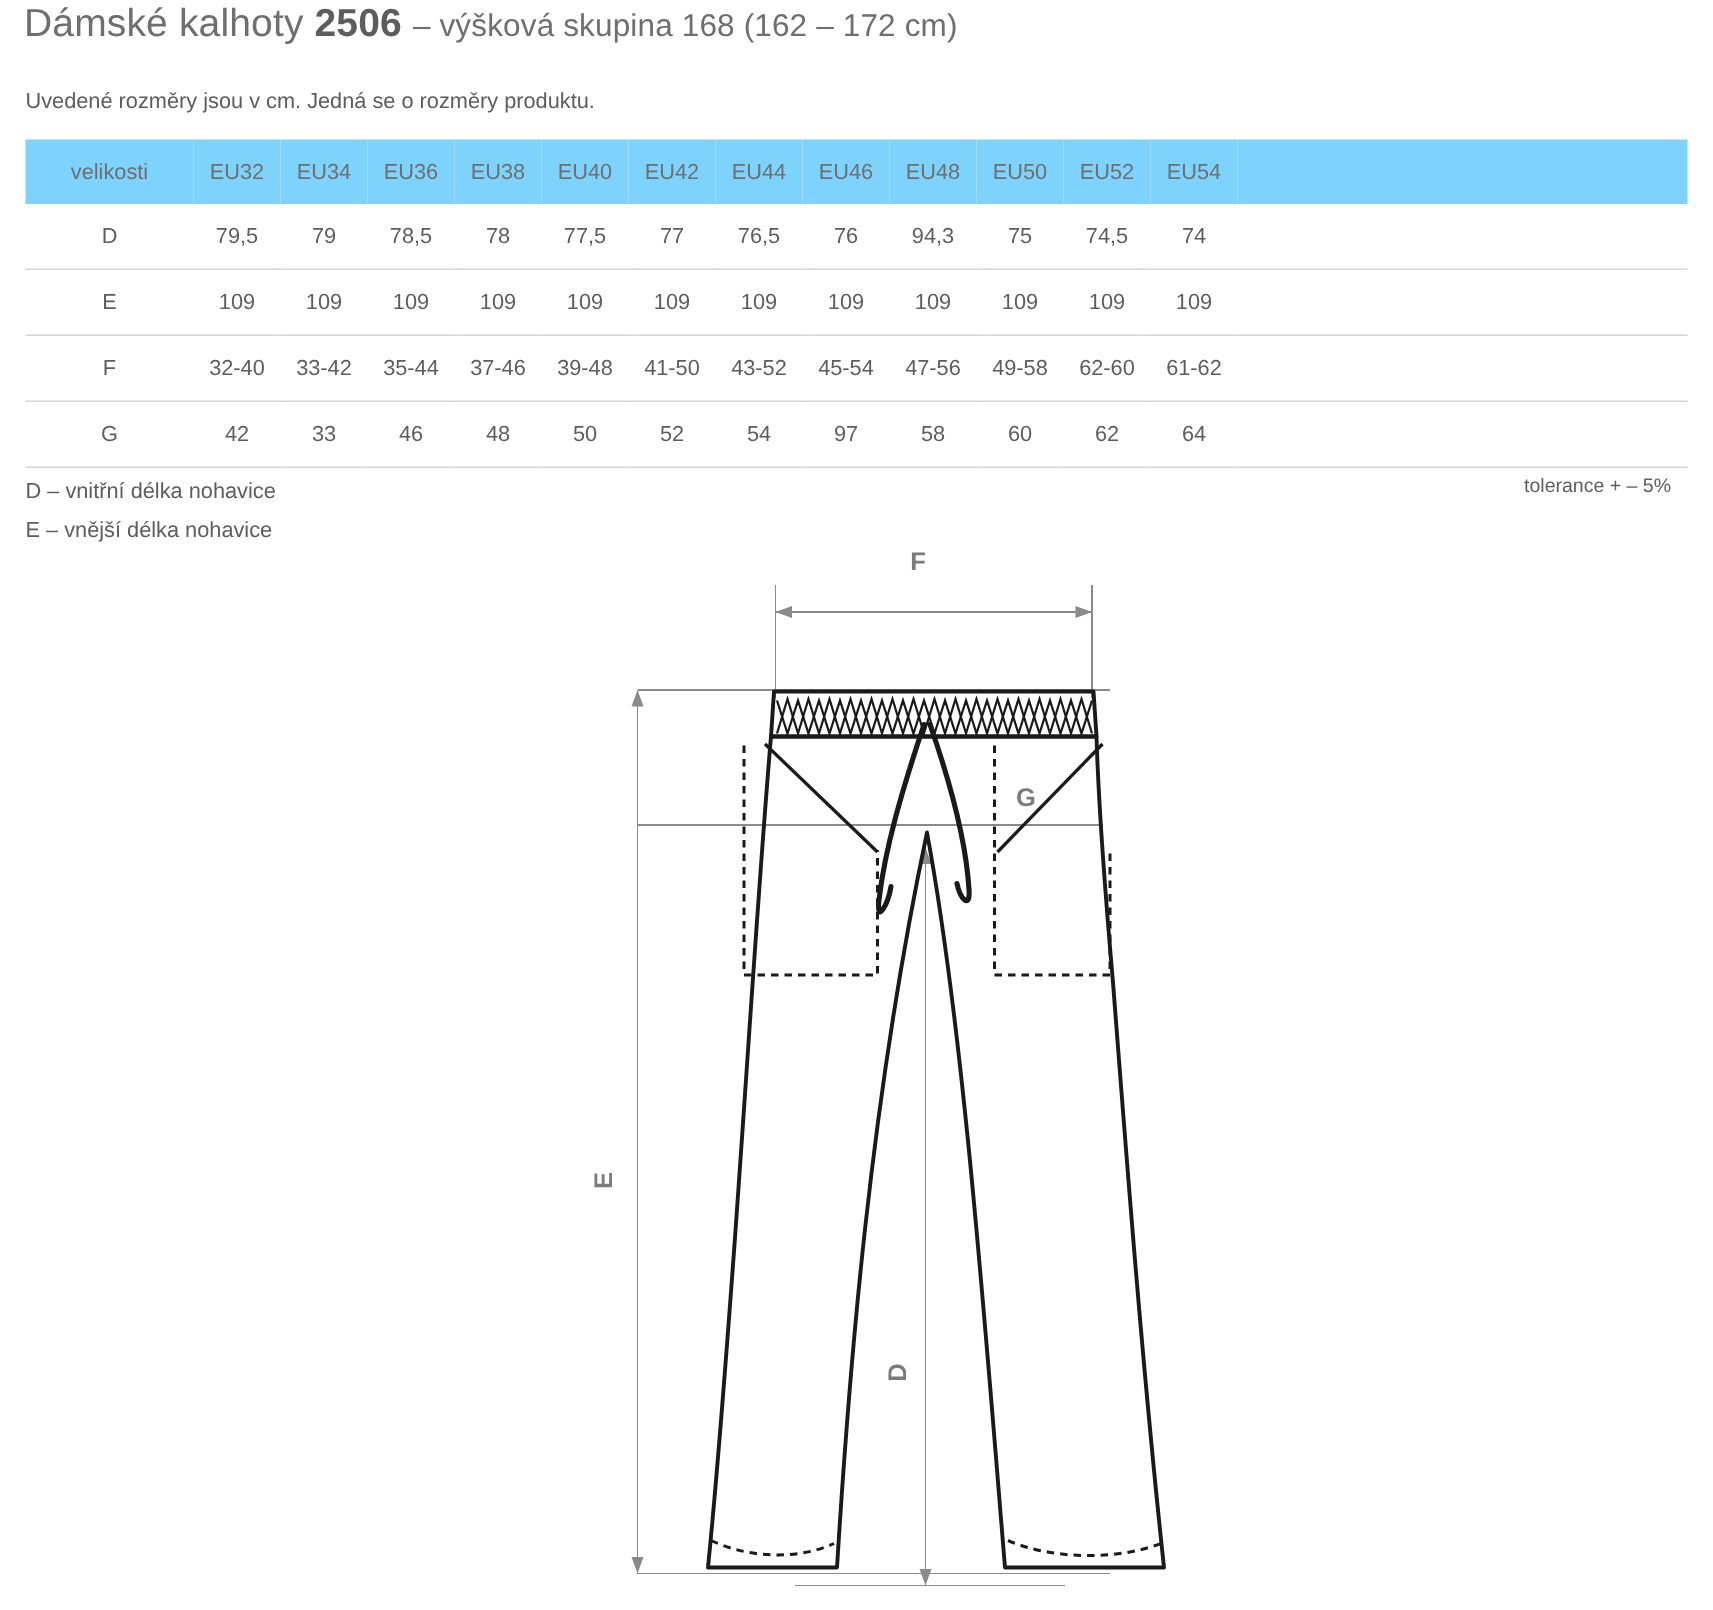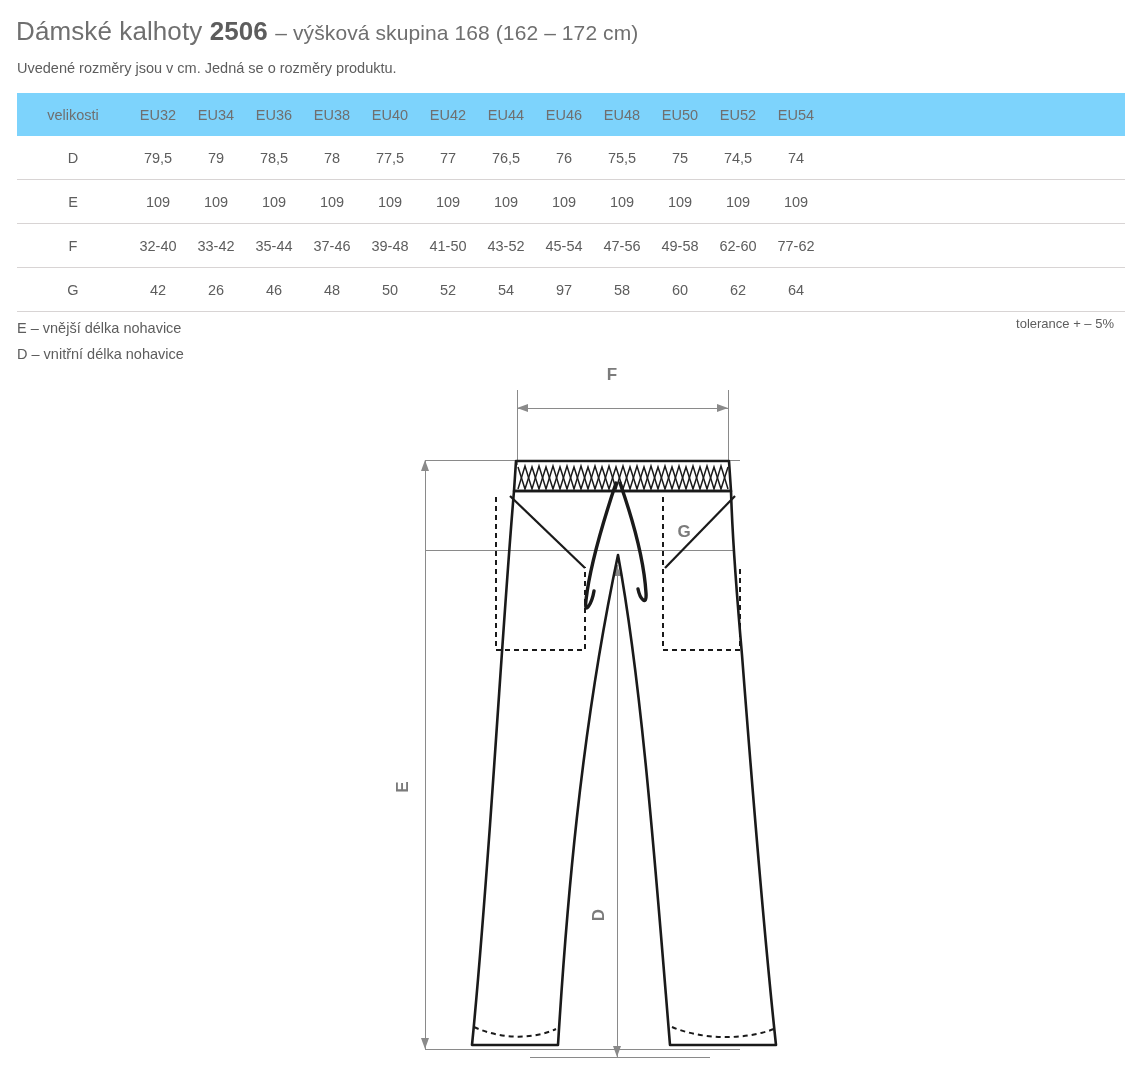--- a/index.html
+++ b/index.html
@@ -18,21 +18,21 @@
   .page {
     position: relative;
     width: 1142px;
     height: 1073px;
   }
 
   
   .title {
     position: absolute;
     left: 16px;
-    top: 16px;
+    top: 0;
     font-size: 26px;
     color: #6f6f6f;
     white-space: nowrap;
     letter-spacing: 0.1px;
     text-align: center;
   }
   .title .t-strong {
     font-weight: bold;
     color: #5d5d5d;
   }
@@ -163,21 +163,21 @@
         <tr>
           <td class="rowlabel">D</td>
           <td>79,5</td>
           <td>79</td>
           <td>78,5</td>
           <td>78</td>
           <td>77,5</td>
           <td>77</td>
           <td>76,5</td>
           <td>76</td>
-          <td>75,5</td>
+          <td>94,3</td>
           <td>75</td>
           <td>74,5</td>
           <td>74</td>
           <td class="pad"></td>
         </tr>
         <tr>
           <td class="rowlabel">E</td>
           <td>109</td>
           <td>109</td>
           <td>109</td>
@@ -198,46 +198,46 @@
           <td>33-42</td>
           <td>35-44</td>
           <td>37-46</td>
           <td>39-48</td>
           <td>41-50</td>
           <td>43-52</td>
           <td>45-54</td>
           <td>47-56</td>
           <td>49-58</td>
           <td>62-60</td>
-          <td>77-62</td>
+          <td>61-62</td>
           <td class="pad"></td>
         </tr>
         <tr>
           <td class="rowlabel">G</td>
           <td>42</td>
-          <td>26</td>
+          <td>33</td>
           <td>46</td>
           <td>48</td>
           <td>50</td>
           <td>52</td>
           <td>54</td>
           <td>97</td>
           <td>58</td>
           <td>60</td>
           <td>62</td>
           <td>64</td>
           <td class="pad"></td>
         </tr>
       </tbody>
     </table>
   </div>
 
   <div class="legend">
+    <div>D – vnitřní délka nohavice</div>
     <div>E – vnější délka nohavice</div>
-    <div>D – vnitřní délka nohavice</div>
   </div>
 
   <div class="tolerance">tolerance + – 5%</div>
 
   <div class="drawing">
     <svg width="760" height="712" viewBox="0 0 760 712" xmlns="http://www.w3.org/2000/svg">
 
       <g stroke="#8a8a8a" stroke-width="1" fill="none" shape-rendering="crispEdges">
 
         <line x1="137" y1="35" x2="137" y2="110"></line>

